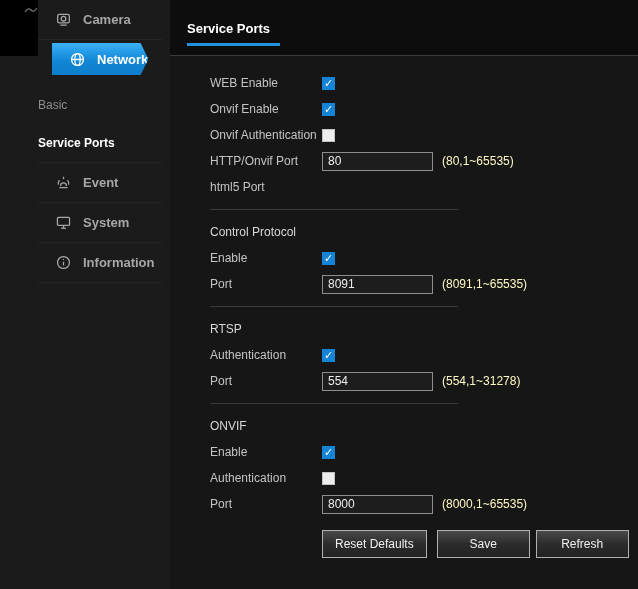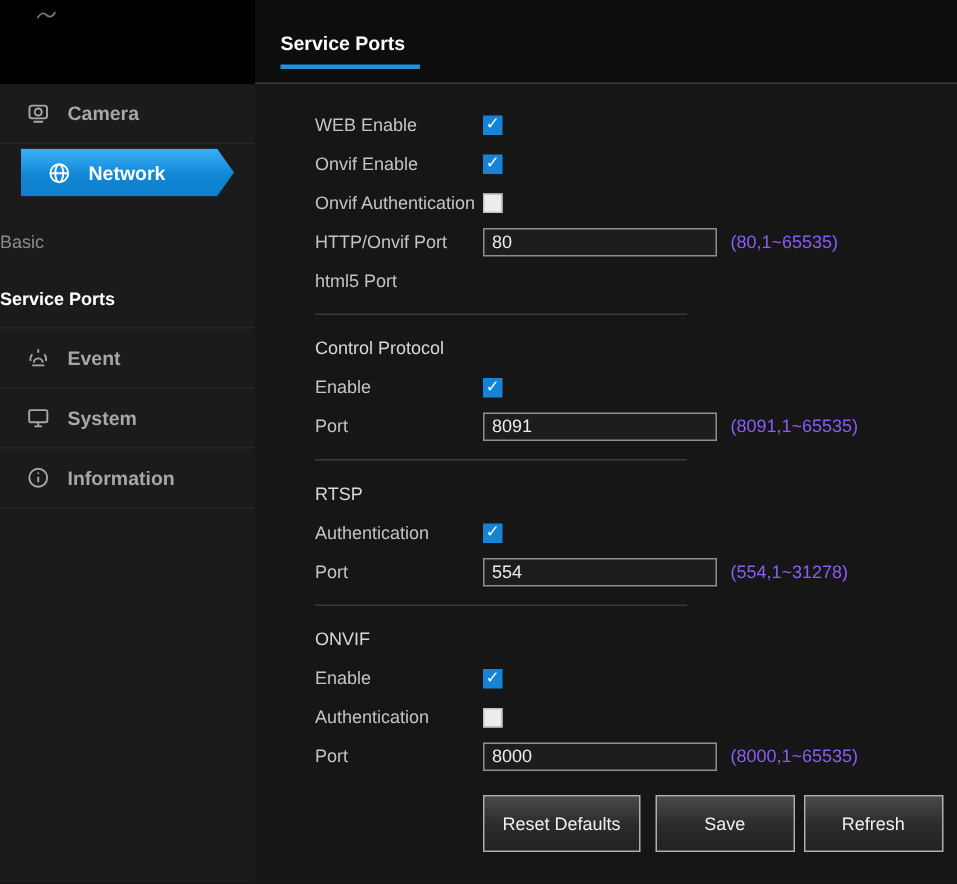--- a/index.html
+++ b/index.html
@@ -5,21 +5,21 @@
   * { box-sizing: border-box; }
   html,body { margin:0; padding:0; }
   body {
     width:638px; height:589px; overflow:hidden;
     background:#101010; color:#c8c8c8;
     font-family:"Liberation Sans", sans-serif; font-size:12px;
   }
   .app { display:flex; width:638px; height:589px; }
 
   
-  .sidebar { width:170px; flex:0 0 170px; background:#1b1b1b; display:flex; flex-direction:column; }
+  .sidebar { width:170px; flex:0 0 170px; background:#1b1b1b; display:flex; }
   .sidebar-top { height:56px; background:#000; display:flex; align-items:flex-start; padding:4px 0 0 24px; }
   .logo-mark { color:#777; }
   .nav-group { border-bottom:1px solid #262626; }
   .nav-item {
     height:39px; display:flex; align-items:center; gap:11px;
     padding-left:16px; color:#a7a7a7; font-weight:bold; font-size:13px; cursor:pointer;
   }
   .nav-icon { width:18px; height:18px; display:inline-flex; align-items:center; justify-content:center; }
   .nav-item.active {
     height:32px; margin:3px 14px; color:#fff;
@@ -49,31 +49,31 @@
   .row .label { width:112px; flex:0 0 112px; color:#c4c4c4; }
 
   .checkbox {
     width:13px; height:13px; cursor:pointer;
     font-size:11px; line-height:13px; text-align:center;
   }
   .checkbox.checked { background:#1583d6; color:#fff; }
   .checkbox.unchecked { background:#ededed; border:1px solid #c2c2c2; }
 
   .port-input {
-    width:156px; height:19px; background:#1d1d1d;
+    width:111px; height:19px; background:#1d1d1d;
     border:1px solid #8e8e8e; color:#ececec;
     padding:0 5px; font-size:12px; font-family:inherit; outline:none;
   }
-  .hint { margin-left:9px; color:#8b5cf6; }
+  .hint { margin-left:9px; color:#fef9c3; }
 
   .divider { width:248px; height:1px; background:#3a3a3a; margin:9px 0; }
 
   .button-row { margin-top:13px; margin-left:112px; display:flex; gap:6px; }
   .btn {
-    height:38px; min-width:93px; padding:0 12px; cursor:pointer;
+    height:28px; min-width:93px; padding:0 12px; cursor:pointer;
     background:linear-gradient(180deg,#4a4a4a 0%,#2c2c2c 50%,#222 100%);
     border:1px solid #b0b0b0; color:#f0f0f0;
     font-size:12px; font-family:inherit;
   }
   .btn.last { margin-left:4px; }
 </style>
 </head>
 <body>
 
 <div class="app">

